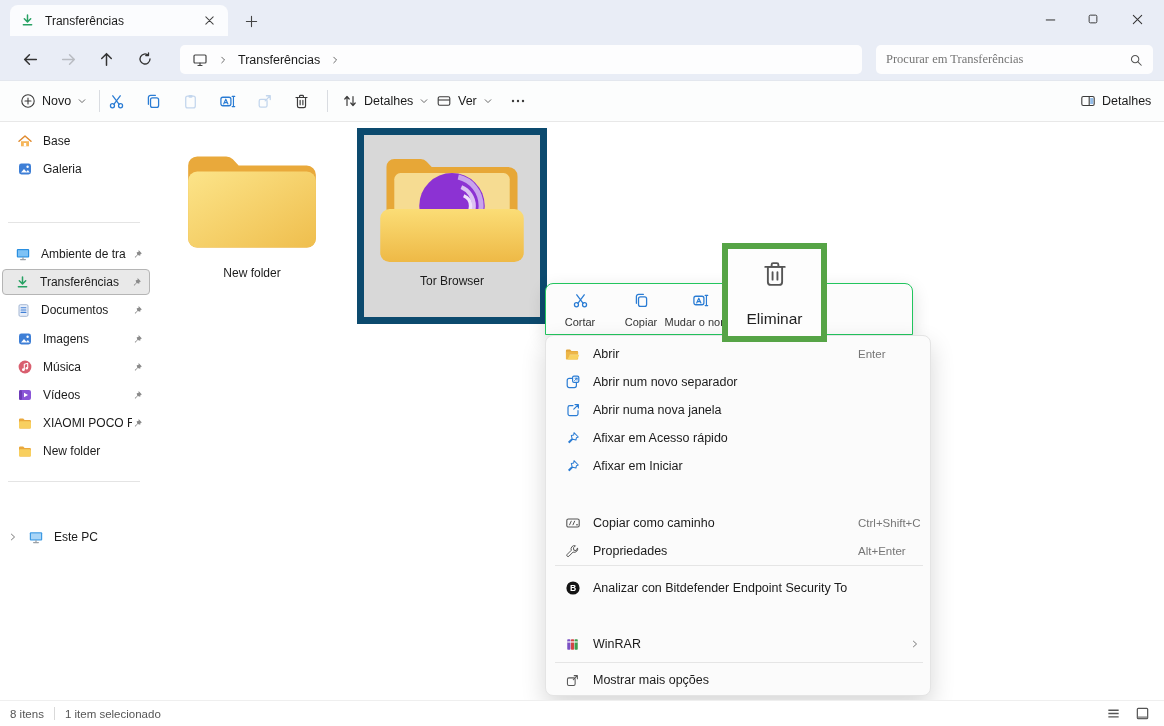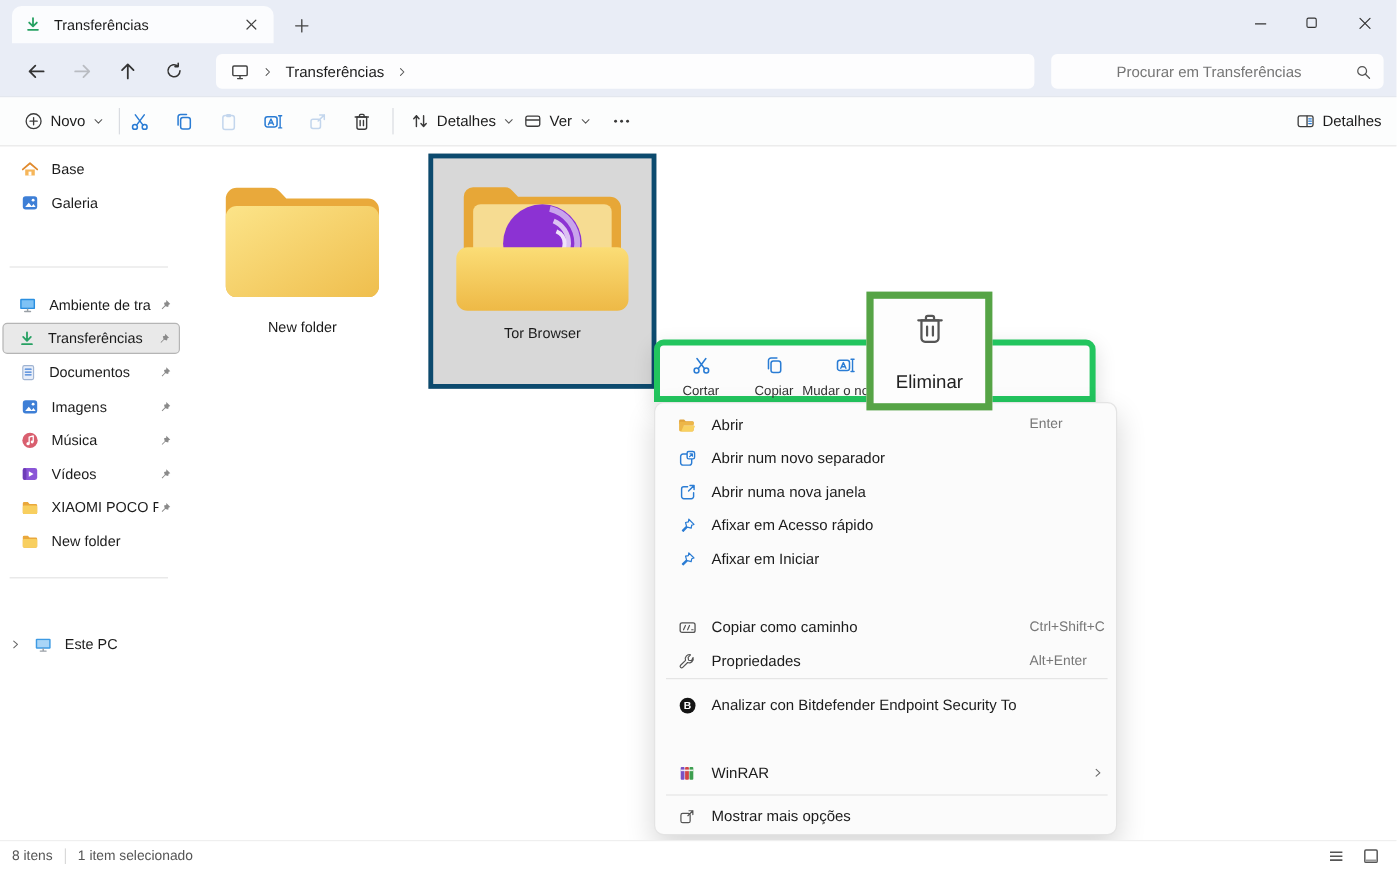--- a/index.html
+++ b/index.html
@@ -18,44 +18,44 @@
   .wctl { top:8px; width:34px; height:22px; display:flex; align-items:center; justify-content:center; }
 
   
   .navbtn { top:44px; width:30px; height:30px; display:flex; align-items:center; justify-content:center; }
   .addr { left:180px; top:45px; width:682px; height:29px; background:#fdfdfe; border-radius:5px;
           display:flex; align-items:center; padding:0 12px; }
   .crumb { font-size:12.5px; color:#1b1b1b; margin:0 10px; }
   .search { left:876px; top:45px; width:277px; height:29px; background:#fdfdfe; border-radius:5px;
             display:flex; align-items:center; padding:0 10px; }
   .search input { border:none; outline:none; background:transparent; flex:1; font-size:12.5px;
-                  color:#701a75; font-family:Liberation Sans, sans-serif;text-align:center; }
+                  color:#701a75; font-family:Liberation Serif, serif; }
 
   
   .cmdrow { left:0; top:80px; width:1164px; height:42px; background:#fcfdfd; border-top:1px solid #e3e7ee;
             border-bottom:1px solid #e8e8e8; }
   .tbtn { position:absolute; top:6px; height:30px; display:flex; align-items:center; justify-content:center;
           gap:6px; border-radius:4px; font-size:12.5px; color:#1b1b1b; }
   .tsep { position:absolute; top:10px; width:1px; height:22px; background:#d9dce1; }
   .disabled { opacity:.35; }
 
   
   .side-row { position:absolute; left:2px; width:148px; height:26px; display:flex; align-items:center;
               font-size:12px; color:#1b1b1b; border-radius:4px; }
   .side-row .lbl { margin-left:10px; flex:1; white-space:nowrap; overflow:hidden; }
   .side-sel { background:#e9e9e9; border:1px solid #b5b5b5; }
   .side-div { position:absolute; left:8px; width:132px; height:1px; background:#e4e4e4; }
 
   
   .tile { position:absolute; top:128px; height:196px; display:flex; flex-direction:column; align-items:center; }
   .tile .fname { font-size:12px; color:#1b1b1b; margin-top:2px; }
-  .tile-sel { background:#d8d8d8; border:4px solid #0c4a6e; }
-
-  
-  .cbar { left:545px; top:283px; width:368px; height:52px; background:#fcfcfc; border:5px solid #22c55e;
+  .tile-sel { background:#d8d8d8; border:7px solid #0c4a6e; }
+
+  
+  .cbar { left:545px; top:283px; width:368px; height:52px; background:#fcfcfc; border:1px solid #22c55e;
           border-radius:8px 8px 0 0; box-shadow:0 6px 18px rgba(0,0,0,.14); }
   .citem { position:absolute; top:5px; width:58px; height:42px; display:flex; flex-direction:column;
            align-items:center; justify-content:space-between; padding:3px 0; }
   .citem .clbl { font-size:11px; color:#333; white-space:nowrap; }
   .menu { left:545px; top:335px; width:386px; height:361px; background:#fbfbfb; border:1px solid #e4e4e4;
           border-radius:8px; box-shadow:0 10px 24px rgba(0,0,0,.16); }
   .mi { position:absolute; left:0; width:100%; height:28px; display:flex; align-items:center; overflow:hidden; }
   .mi .mic { position:absolute; left:18px; width:17px; height:17px; display:flex; align-items:center; justify-content:center; }
   .mi .mlbl { position:absolute; left:47px; font-size:12.5px; color:#1b1b1b; white-space:nowrap; }
   .mi .msc  { position:absolute; left:312px; font-size:11.5px; color:#767676; white-space:nowrap; }

